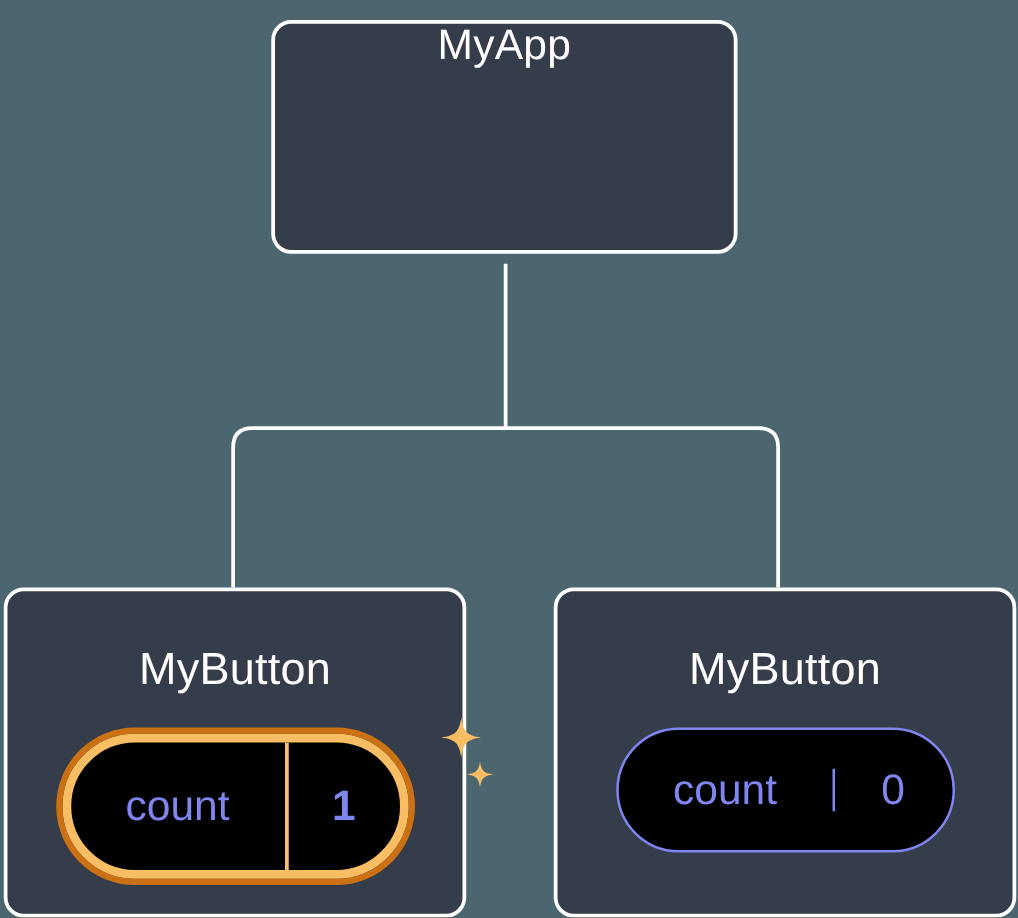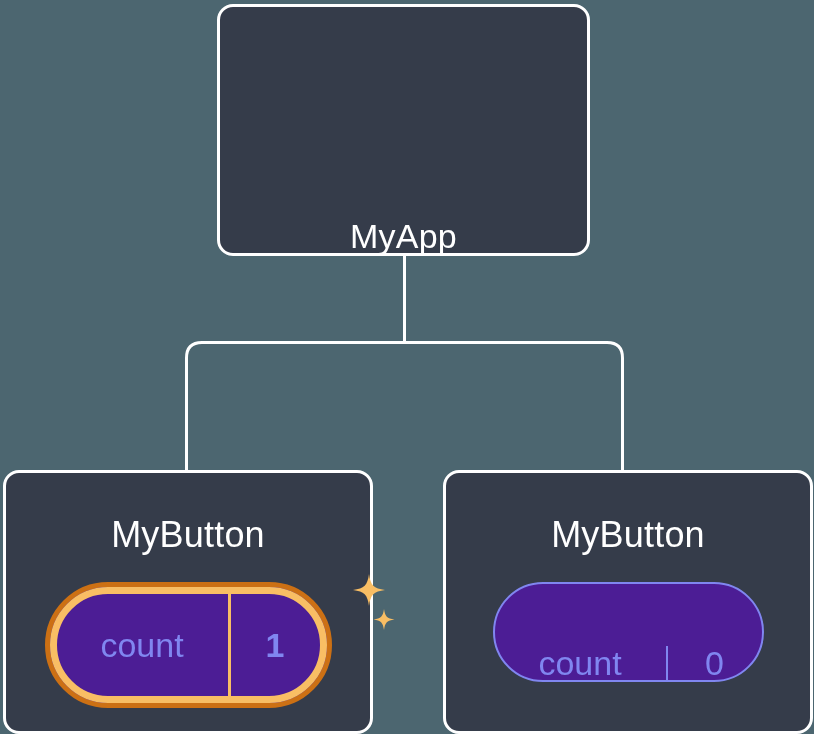--- a/index.html
+++ b/index.html
@@ -39,24 +39,24 @@
     background: #353c4a;
     border: 3px solid #ffffff;
     border-radius: 16px;
     display: flex;
     flex-direction: column;
     align-items: center;
   }
 
   .node-root {
     left: 217px;
-    top: 4px;
+    top: 16px;
     width: 373px;
-    height: 252px;
-    justify-content: flex-end;
+    height: 187px;
+    justify-content: flex-start;
   }
 
   .node-child-left {
     left: 3px;
     top: 470px;
     width: 370px;
     height: 264px;
     justify-content: flex-start;
     padding-top: 44px;
   }
@@ -88,23 +88,23 @@
     position: relative;
     margin-top: 29px;
     display: flex;
     align-items: center;
     justify-content: center;
   }
 
   .pill {
     box-sizing: border-box;
     display: flex;
-    align-items: flex-end;
+    align-items: center;
     border-radius: 999px;
-    background: #4c1d95;
+    background: #000000;
   }
 
   
   .pill-plain {
     width: 271px;
     height: 100px;
     border: 2px solid #8086f0;
   }
 
   

